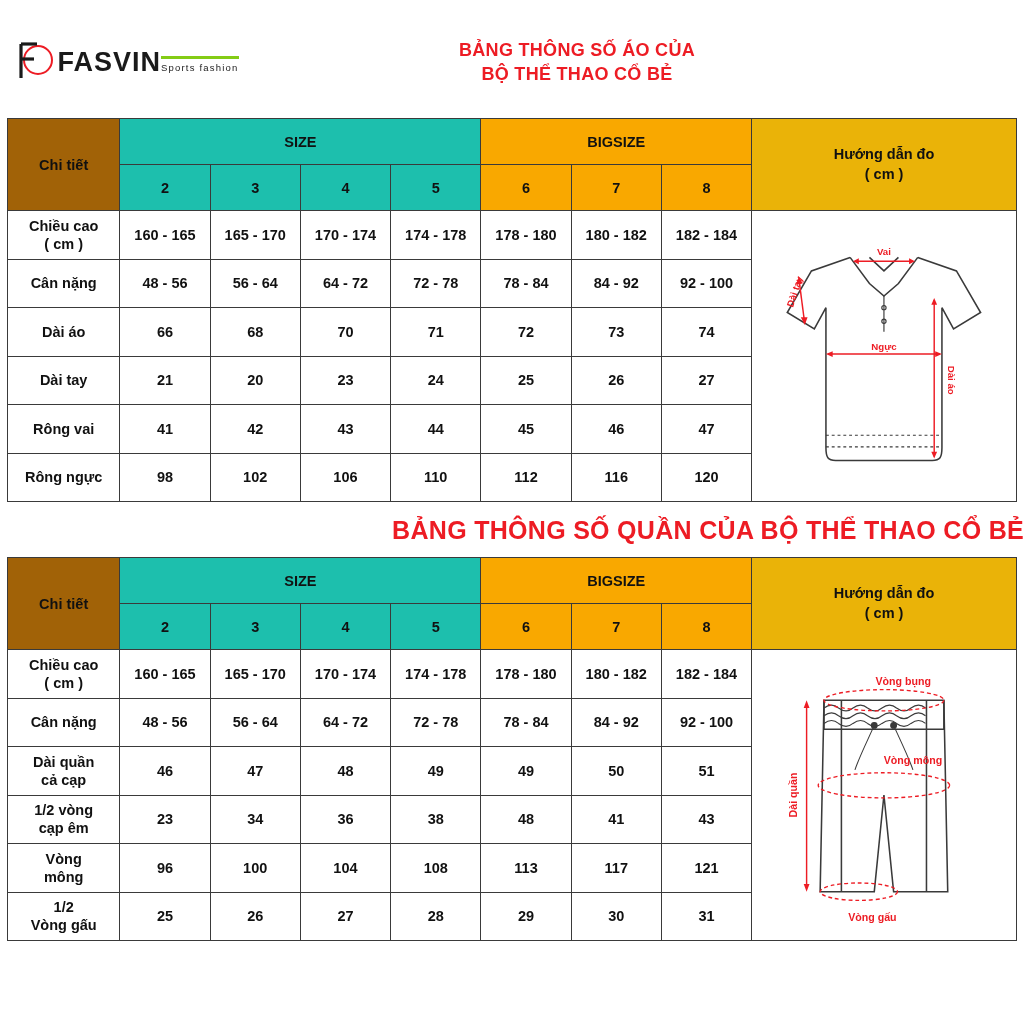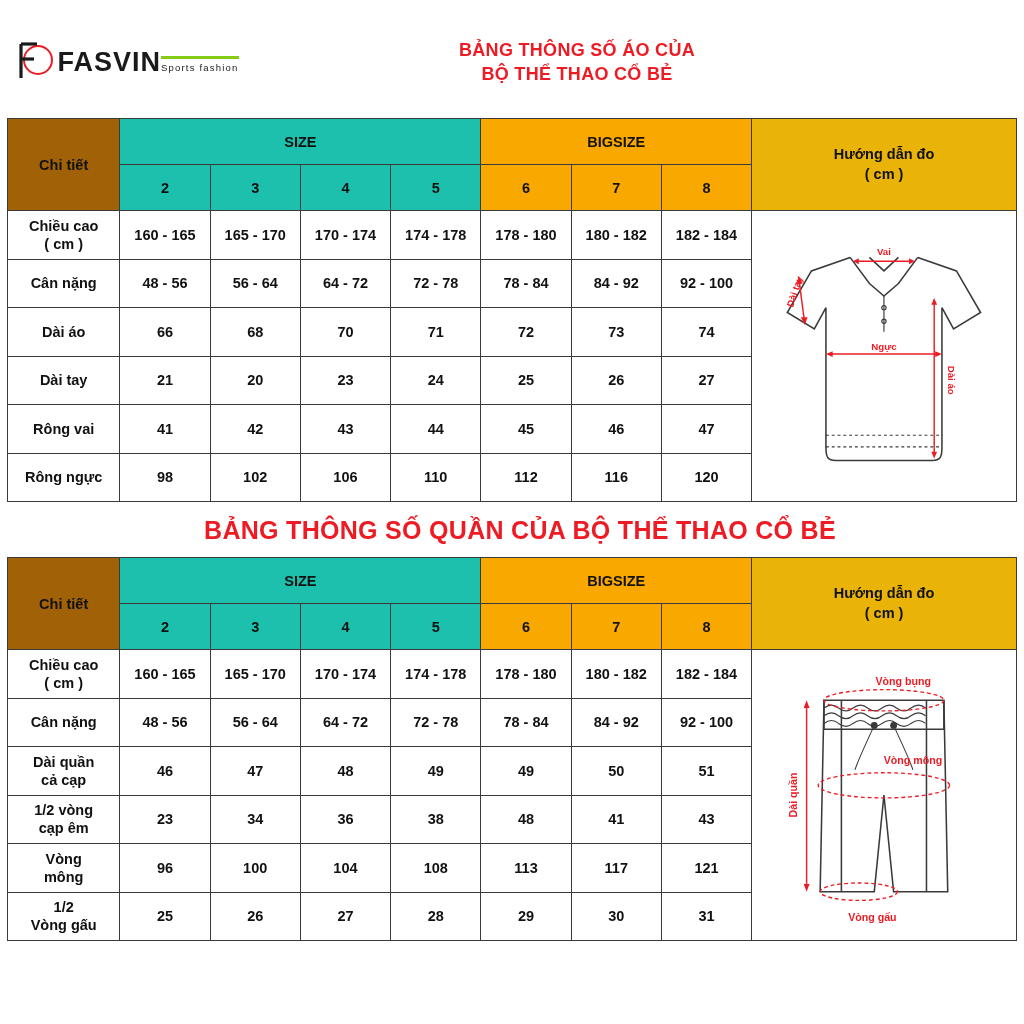--- a/index.html
+++ b/index.html
@@ -60,21 +60,21 @@
     font-weight: bold;
     line-height: 1.35;
     letter-spacing: 0.3px;
   }
 
   
   .section-title {
     color: #ed1c24;
     font-size: 25px;
     font-weight: bold;
-    text-align: center;
+    text-align: right;
     padding: 14px 0 12px 16px;
     letter-spacing: 0.3px;
   }
 
   
   table.size-table {
     border-collapse: collapse;
     width: 1010px;
     margin: 0 7px;
     table-layout: fixed;

